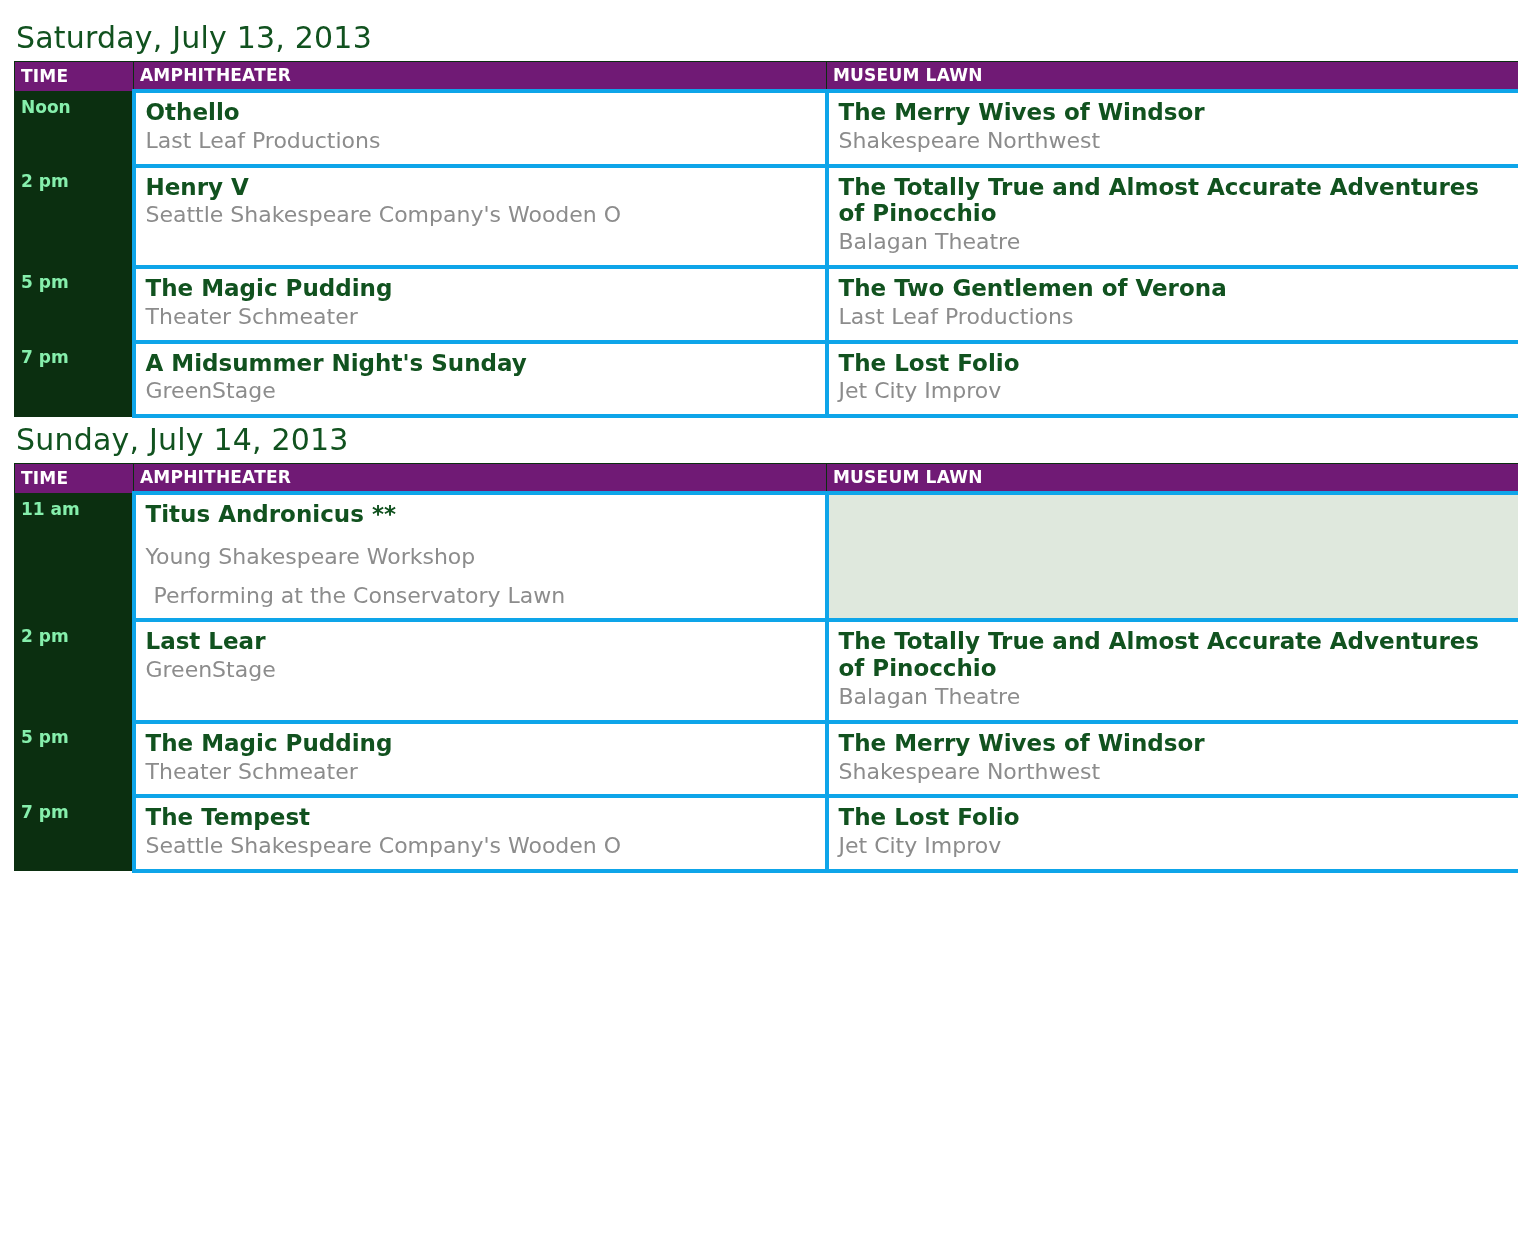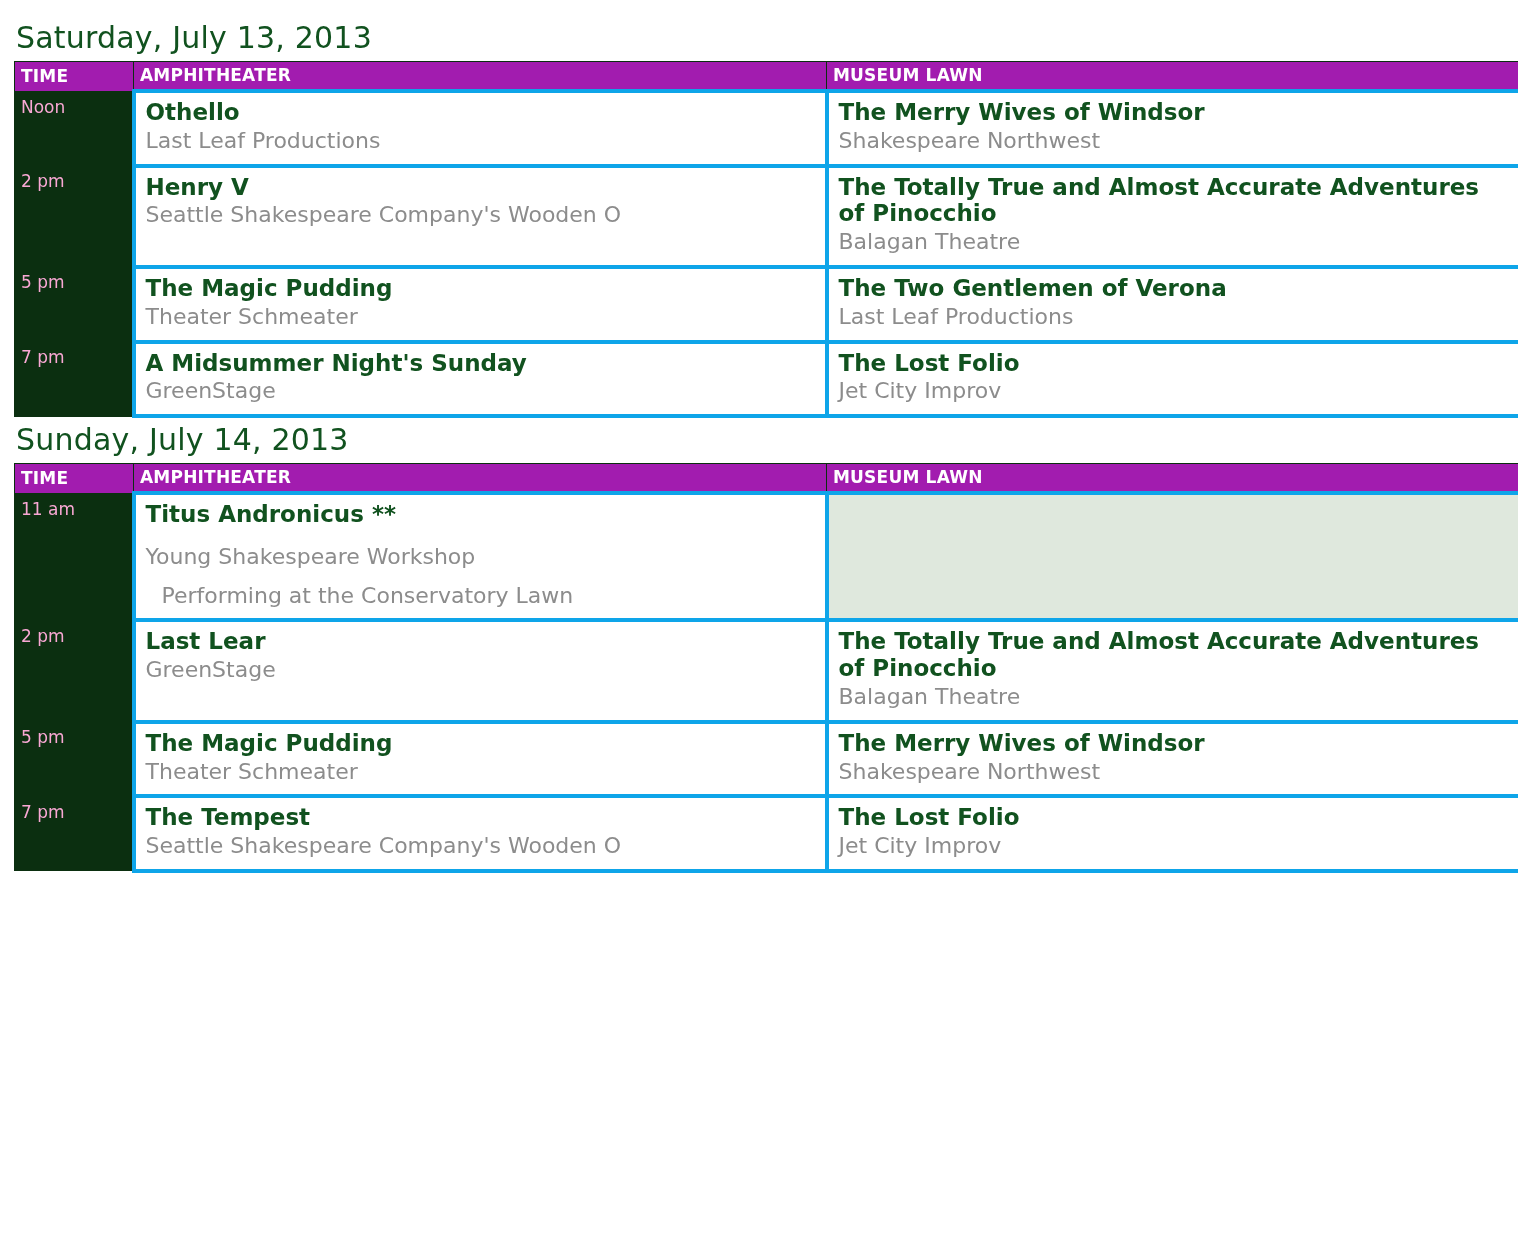--- a/index.html
+++ b/index.html
@@ -25,38 +25,38 @@
     font-weight: normal;
     margin: 4px 0 6px 2px;
     letter-spacing: 0.2px;
   }
   table.sched {
     border-collapse: collapse;
     width: 1488px;
     table-layout: fixed;
   }
   table.sched th {
-    background: #a21caf;
+    background: #701a75;
     color: #ffffff;
     font-size: 17px;
     font-weight: bold;
     text-align: left;
     padding: 3px 0 4px 6px;
     border: 1px solid #0b2f10;
     letter-spacing: 0.2px;
   }
   th.c-time { width: 112px; }
   th.c-amph { width: 686px; }
   th.c-lawn { width: 690px; }
 
   td.time {
     background: #0b2f10;
-    color: #f9a8d4;
+    color: #86efac;
     font-size: 17px;
-    font-weight: normal;
+    font-weight: bold;
     vertical-align: top;
     padding: 5px 0 0 6px;
     border: 1px solid #0b2f10;
     white-space: nowrap;
   }
   td.cell {
     border: 4px solid #0ea5e9;
     vertical-align: top;
     padding: 6px 10px 10px 10px;
     background: #ffffff;
@@ -74,21 +74,21 @@
   .company {
     font-size: 22px;
     color: #8c8c8c;
     line-height: 1.12;
     margin: 0;
   }
   .note {
     font-size: 22px;
     color: #8c8c8c;
     line-height: 1.12;
-    margin: 14px 0 0 16px;
+    margin: 14px 0 0 8px;
   }
   .pad-top-sm { padding-top: 14px; }
   .pad-top-md { padding-top: 20px; }
   .footnote {
     font-size: 19px;
     font-weight: bold;
     color: #1a1a1a;
     margin: 8px 0 0 4px;
   }
 </style>

